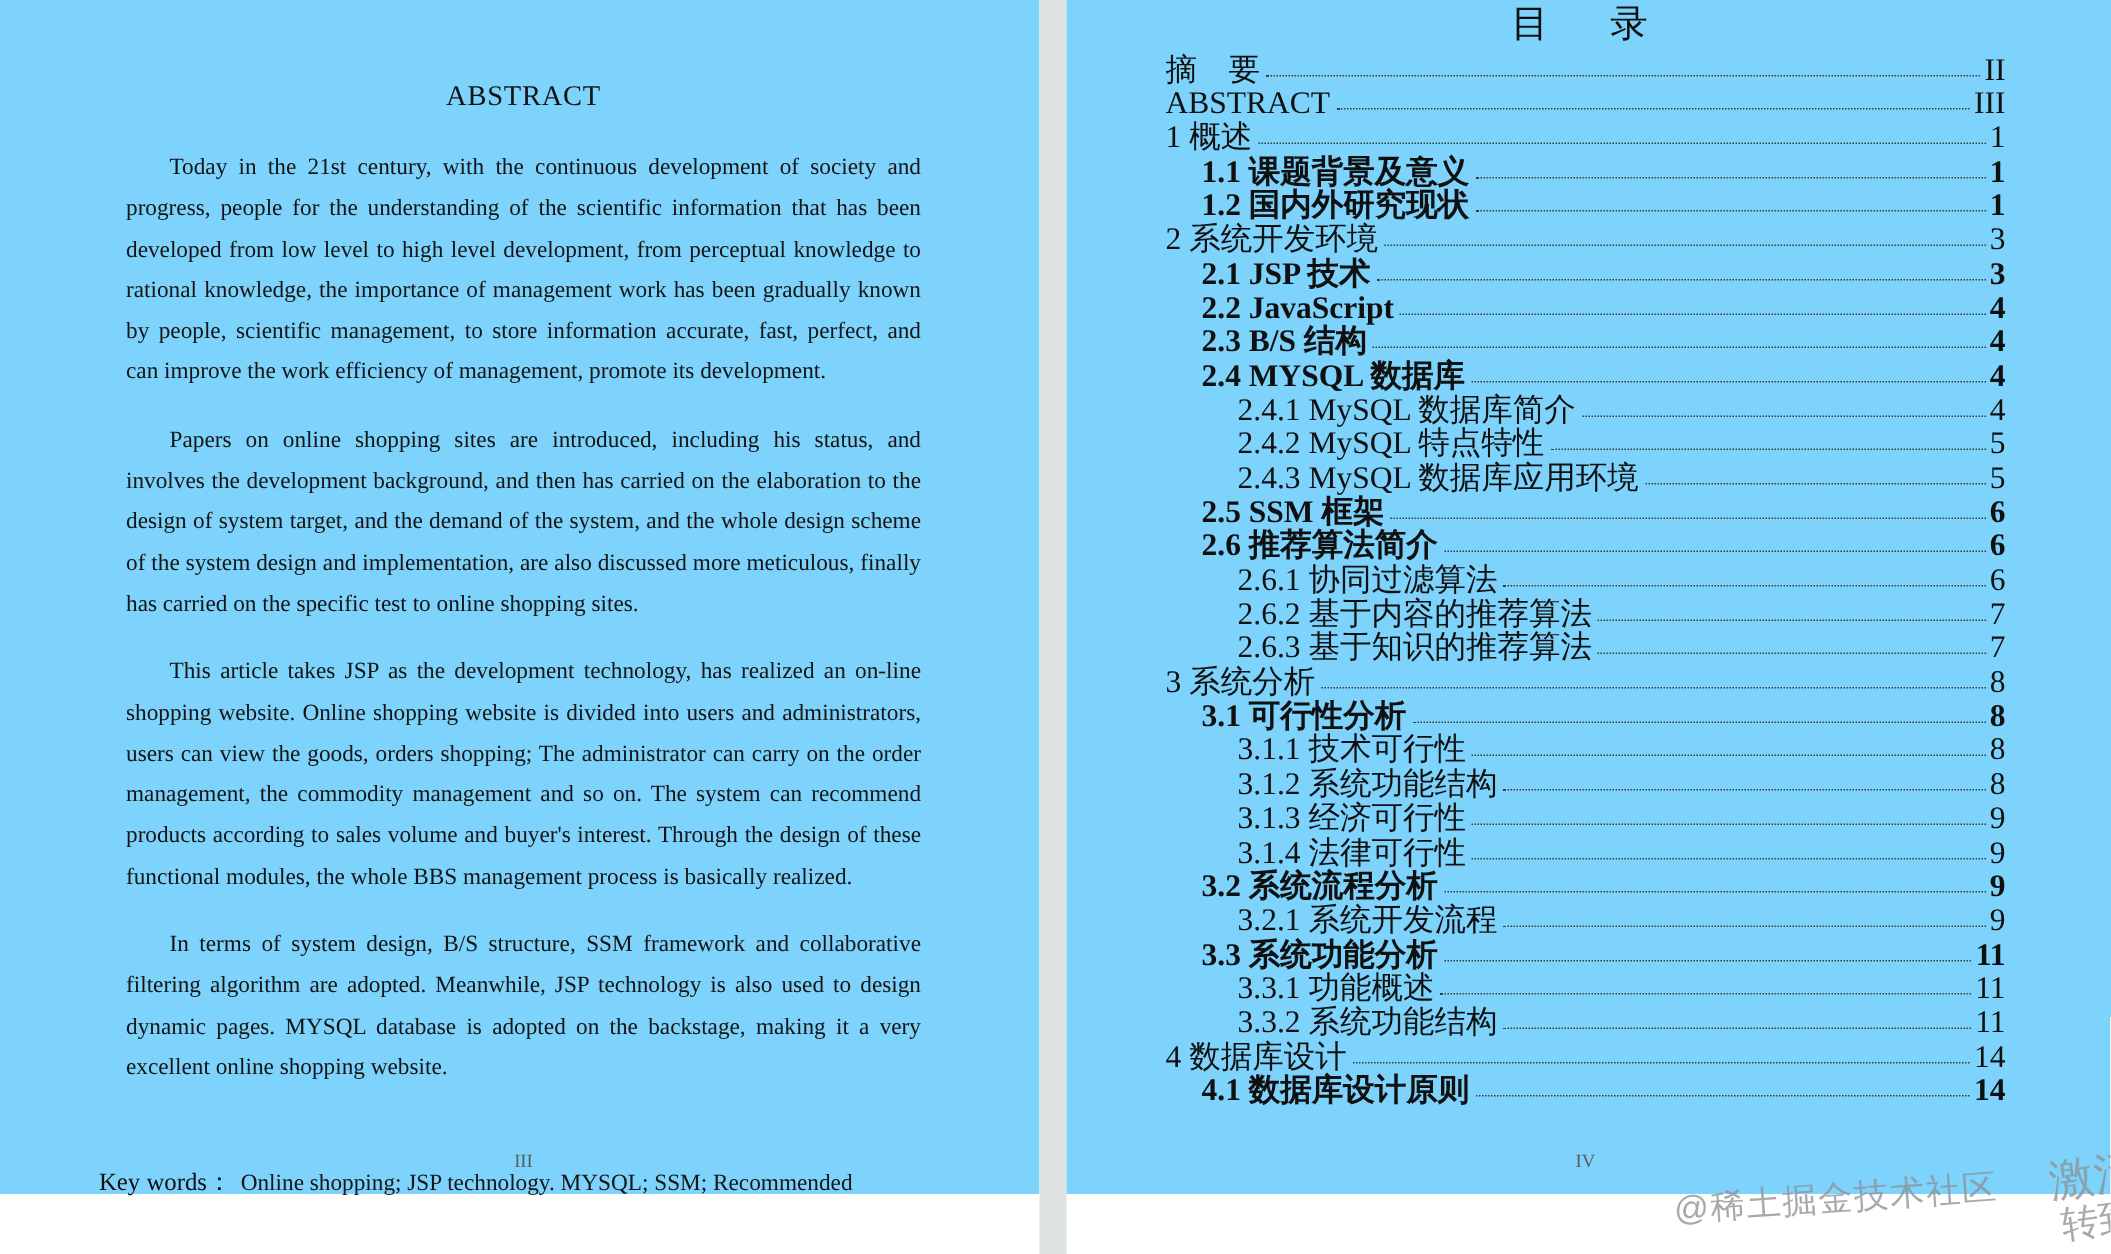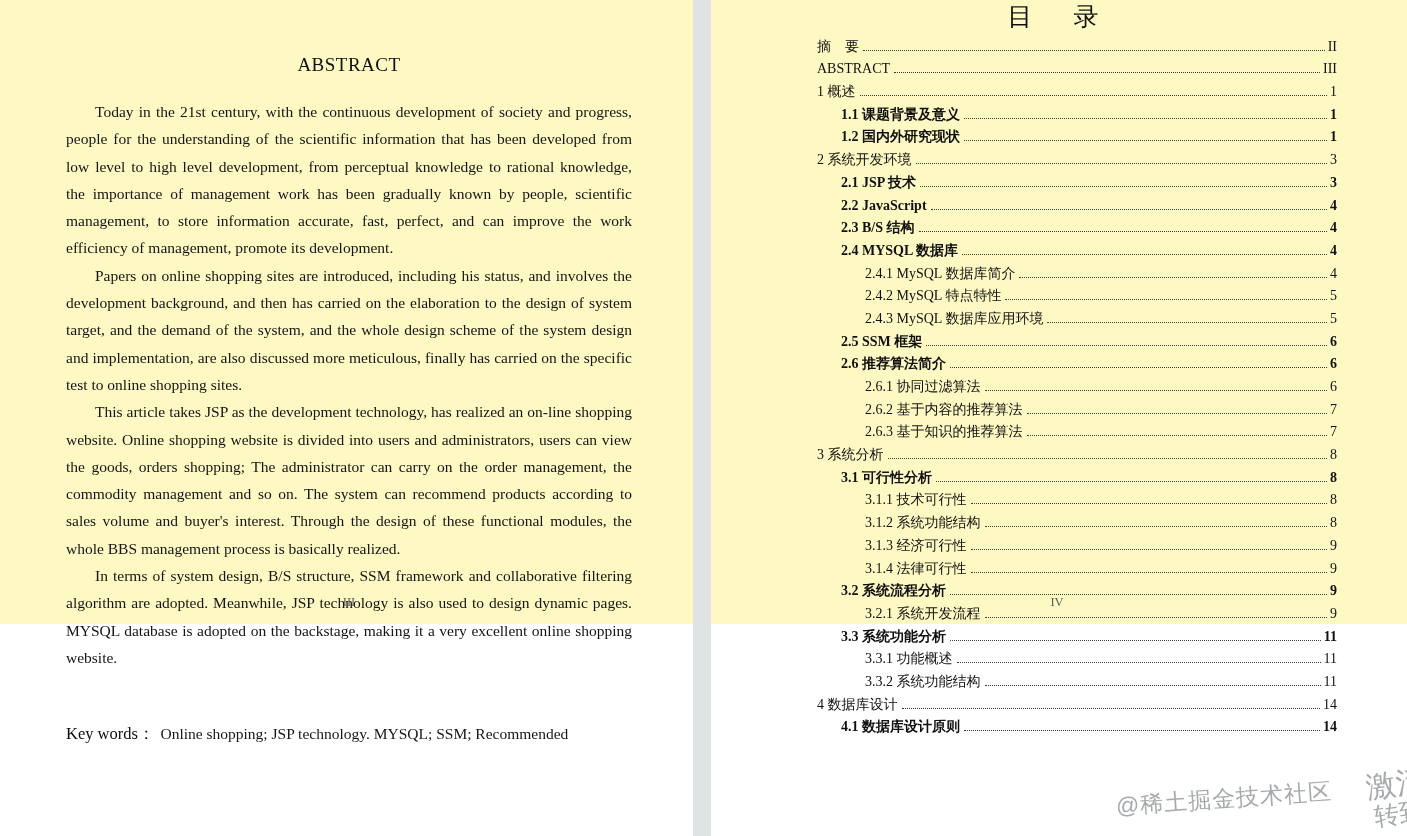--- a/index.html
+++ b/index.html
@@ -4,35 +4,35 @@
 <style>
   html, body { margin: 0; padding: 0; }
   body {
     width: 1407px; height: 836px;
     background: #ffffff;
     position: relative;
     overflow: hidden;
     font-family: "Liberation Serif", "DejaVu Serif", serif;
     color: #161616;
   }
-  .page { position: absolute; top: 0; height: 624px; background: #fef9c3; box-sizing: border-box; }
+  .page { position: absolute; top: 0; height: 796px; background: #7dd3fc; box-sizing: border-box; }
 
   
   .left-page { left: 0; width: 693px; padding: 52px 61px 0 66px; }
   .abstract-title {
     margin: 0 0 20px 0;
     text-align: center;
     font-size: 19px; font-weight: 400;
     letter-spacing: 0.5px;
     line-height: 26px;
     color: #111;
   }
   .abstract-body { width: 566px; }
   .abstract-body .para {
-    margin: 0;
+    margin: 18px;
     font-size: 15.5px;
     line-height: 27.3px;
     text-align: justify;
     text-indent: 29px;
     color: #141414;
   }
   .kw-line { margin-top: 52px; font-size: 15.5px; }
   .kw-label { font-size: 16.5px; color: #0d0d0d; }
   .kw-value { margin-left: 6px; }
 
@@ -44,21 +44,21 @@
   .toc-title {
     margin: 0; width: 560px;
     text-align: center;
     font-size: 25px; font-weight: 400;
     letter-spacing: 8px;
     line-height: 30px;
     color: #0f0f0f;
     white-space: pre;
   }
   .toc-list { margin-top: 1px; width: 560px; }
-  .toc-row { display: flex; align-items: flex-end; height: 22.7px; font-size: 14px; margin-left: 40px; }
+  .toc-row { display: flex; align-items: flex-end; height: 22.7px; font-size: 21px; }
   .toc-row.lvl1 { padding-left: 24px; font-weight: bold; }
   .toc-row.lvl2 { padding-left: 48px; }
   .toc-label { white-space: pre; line-height: 19px; color: #101010; }
   .toc-leader { flex: 1; border-bottom: 1.5px dotted #3c3c3c; margin: 0 3px 5px 4px; min-width: 10px; }
   .toc-page { line-height: 19px; color: #101010; }
 
   
   .pagenum {
     position: absolute; bottom: 14px;
     font-size: 12.5px; color: #5c5c5c;

